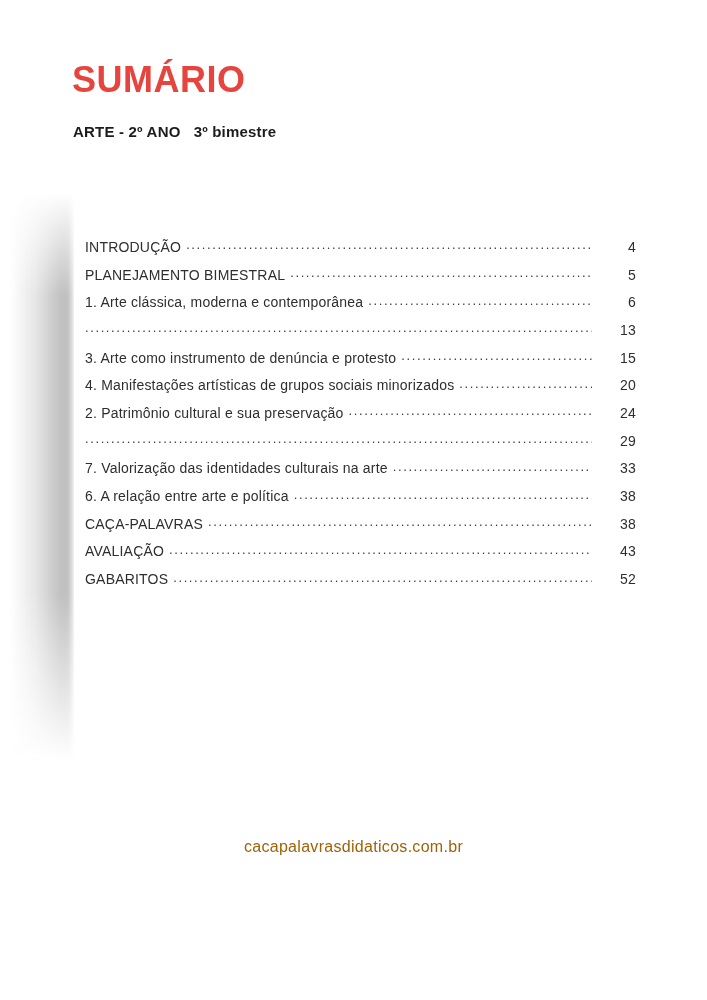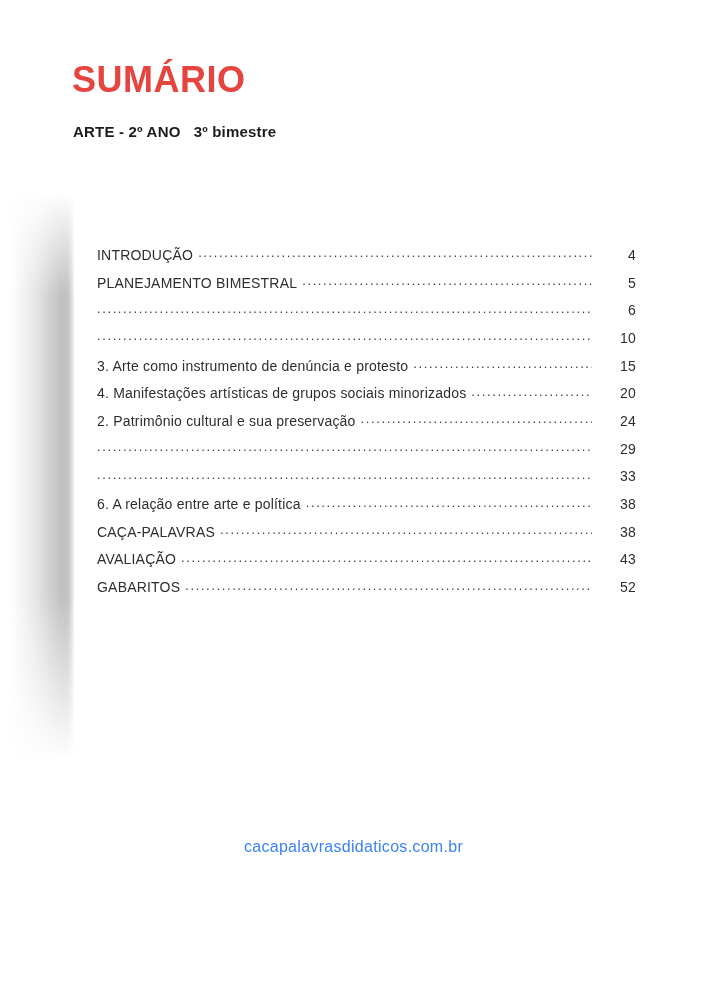--- a/index.html
+++ b/index.html
@@ -52,24 +52,23 @@
     font-size: 15px;
     font-weight: bold;
     color: #1c1c1c;
     white-space: pre;
     letter-spacing: 0.2px;
     text-align: right;
   }
 
   .toc {
     position: absolute;
-    left: 97px;
+    left: 85px;
     right: 71px;
     top: 233px;
-    margin-top: 8px;
   }
 
   .toc-row {
     display: flex;
     align-items: center;
     height: 27.7px;
     font-size: 14px;
     color: #2e2e2e;
     letter-spacing: 0.2px;
   }
@@ -122,27 +121,28 @@
     <span class="pagenum">4</span>
   </div>
 
   <div class="toc-row">
     <span class="toc-label">PLANEJAMENTO BIMESTRAL</span>
     <span class="dots">............................................................................................................................................................................................................................................................................................................</span>
     <span class="pagenum">5</span>
   </div>
 
   <div class="toc-row">
+    <span class="toc-label">1. Arte clássica, moderna e contemporânea</span>
     <span class="dots">............................................................................................................................................................................................................................................................................................................</span>
     <span class="pagenum">6</span>
   </div>
 
   <div class="toc-row">
     <span class="dots">............................................................................................................................................................................................................................................................................................................</span>
-    <span class="pagenum">10</span>
+    <span class="pagenum">13</span>
   </div>
 
   <div class="toc-row">
     <span class="toc-label">3. Arte como instrumento de denúncia e protesto</span>
     <span class="dots">............................................................................................................................................................................................................................................................................................................</span>
     <span class="pagenum">15</span>
   </div>
 
   <div class="toc-row">
     <span class="toc-label">4. Manifestações artísticas de grupos sociais minorizados</span>
@@ -155,20 +155,21 @@
     <span class="dots">............................................................................................................................................................................................................................................................................................................</span>
     <span class="pagenum">24</span>
   </div>
 
   <div class="toc-row">
     <span class="dots">............................................................................................................................................................................................................................................................................................................</span>
     <span class="pagenum">29</span>
   </div>
 
   <div class="toc-row">
+    <span class="toc-label">7. Valorização das identidades culturais na arte</span>
     <span class="dots">............................................................................................................................................................................................................................................................................................................</span>
     <span class="pagenum">33</span>
   </div>
 
   <div class="toc-row">
     <span class="toc-label">6. A relação entre arte e política</span>
     <span class="dots">............................................................................................................................................................................................................................................................................................................</span>
     <span class="pagenum">38</span>
   </div>
 
@@ -184,13 +185,13 @@
     <span class="pagenum">43</span>
   </div>
 
   <div class="toc-row">
     <span class="toc-label">GABARITOS</span>
     <span class="dots">............................................................................................................................................................................................................................................................................................................</span>
     <span class="pagenum">52</span>
   </div>
 </div>
 
-<div class="footer" style="color: #3b82f6;">cacapalavrasdidaticos.com.br</div>
+<div class="footer" style="color: #a16207;">cacapalavrasdidaticos.com.br</div>
 
 </body></html>

